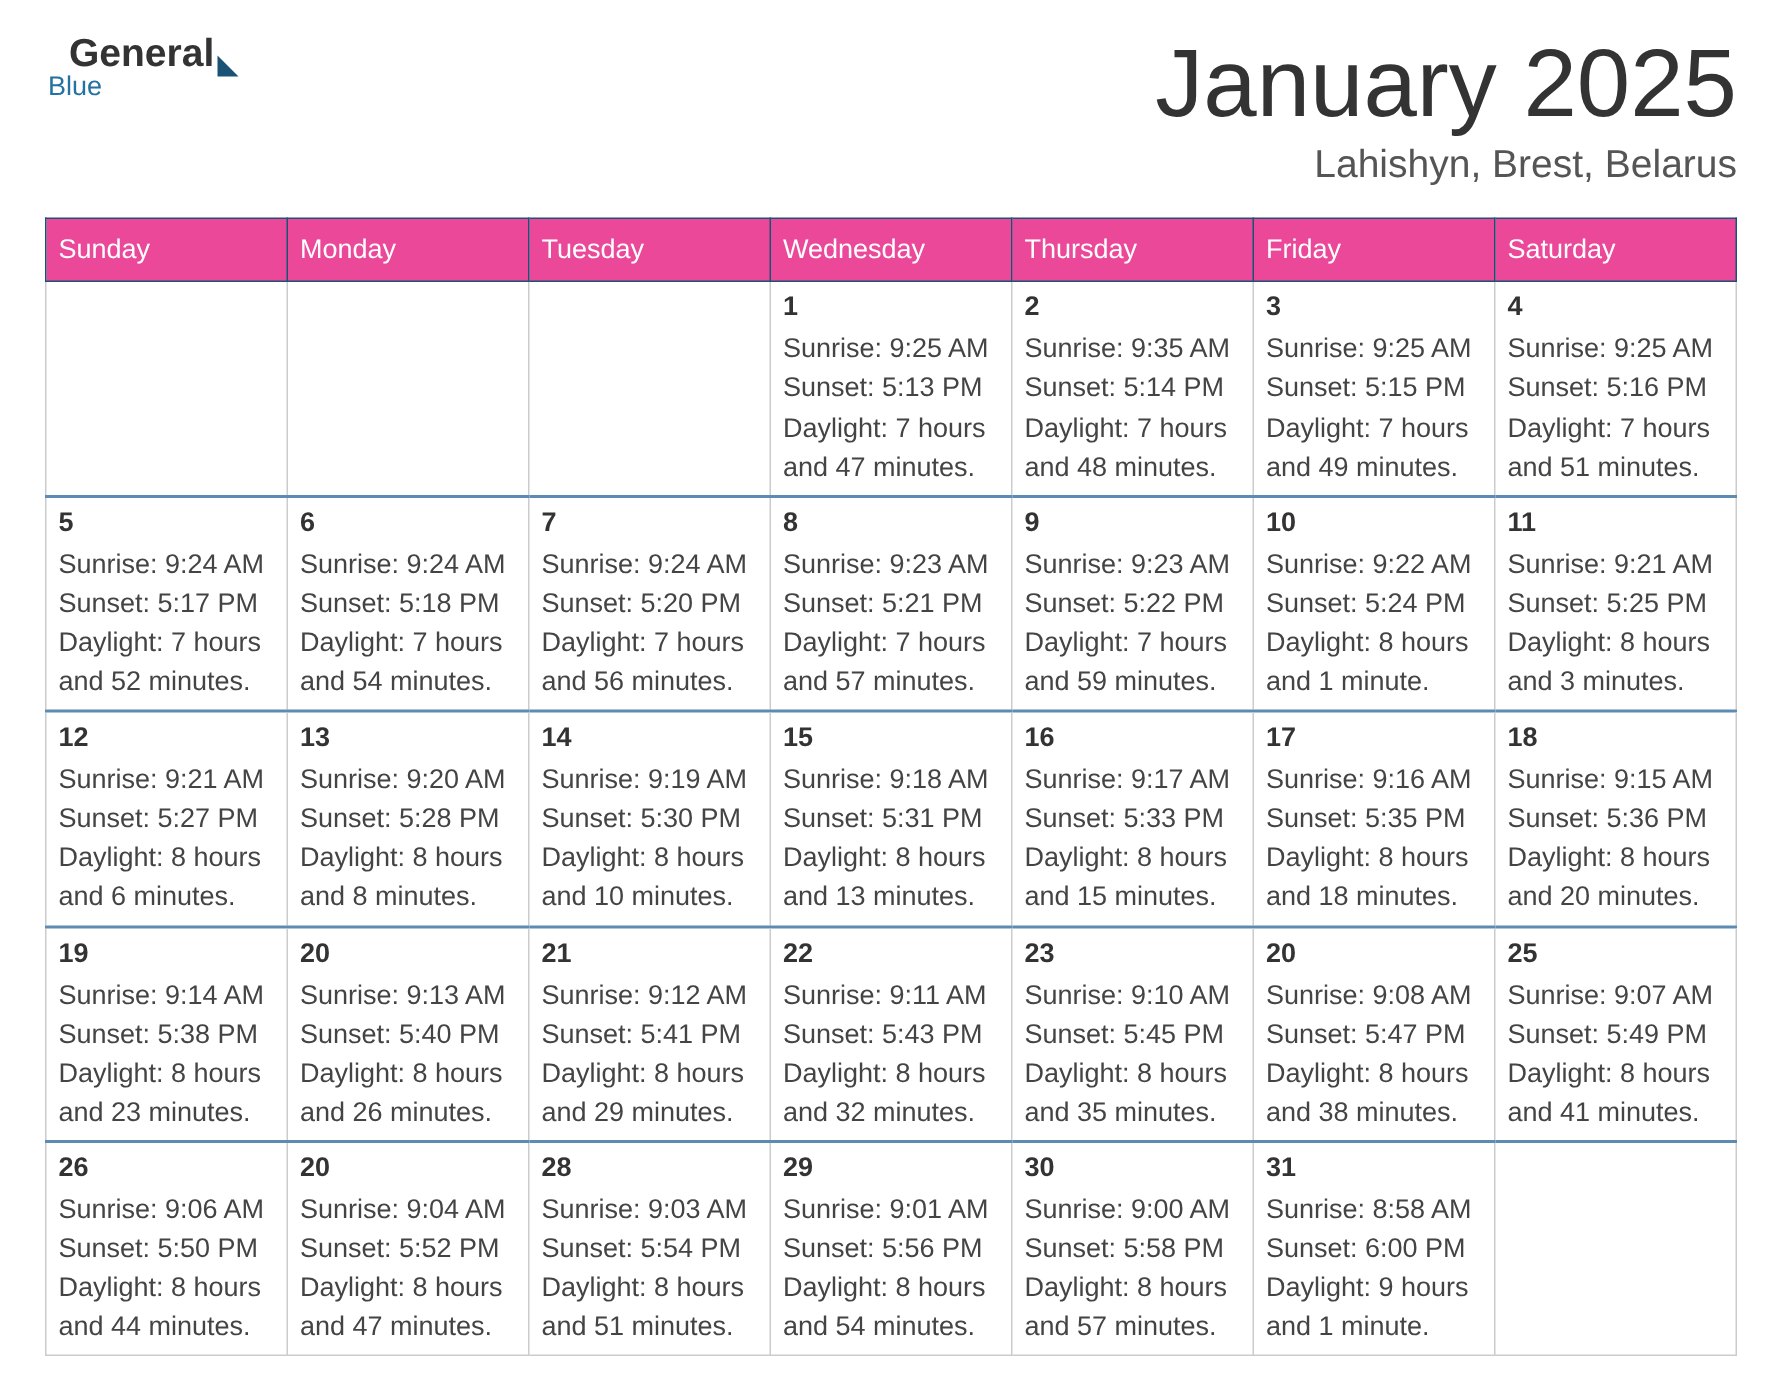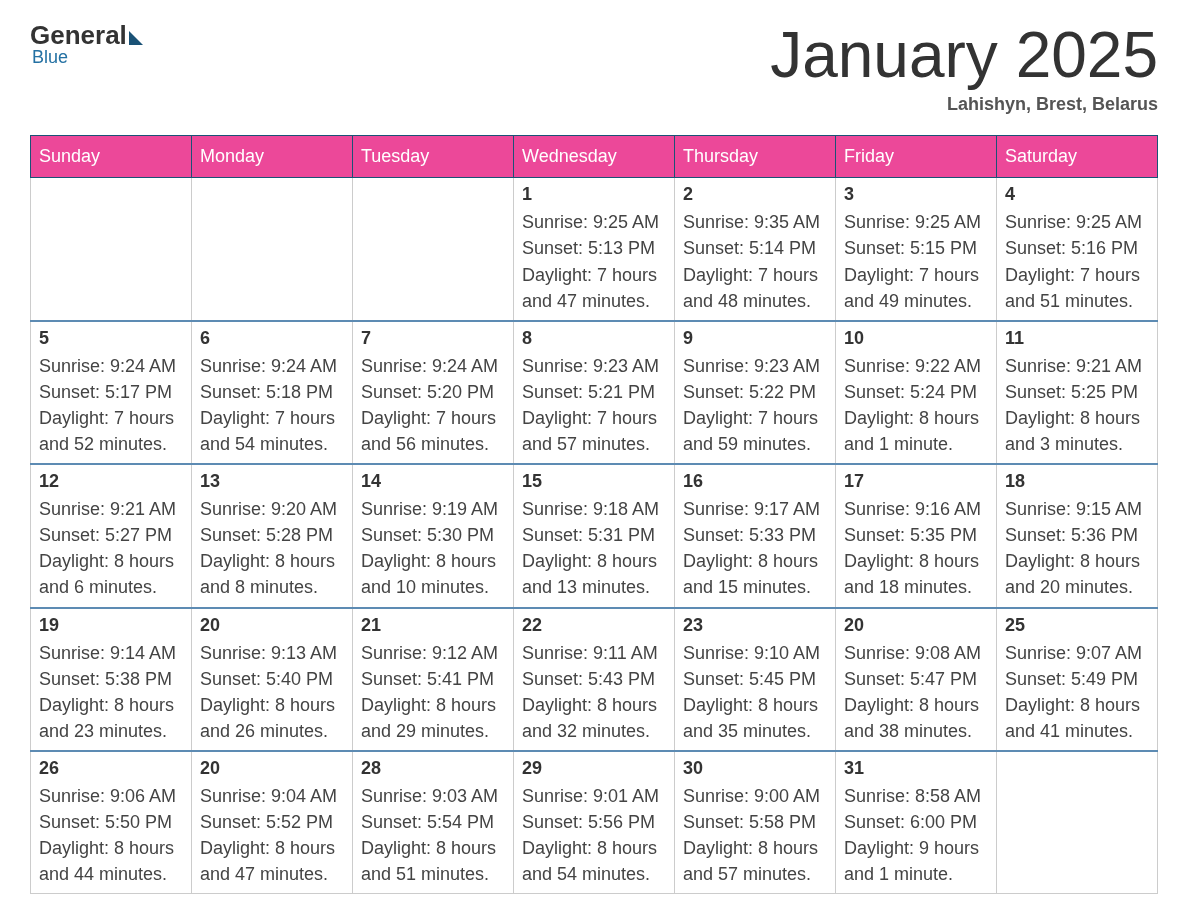--- a/index.html
+++ b/index.html
@@ -17,21 +17,22 @@
       align-items: flex-start;
       margin-bottom: 20px;
     }
     .logo {
       display: flex;
       flex-direction: column;
       align-items: flex-start;
     }
     .logo-top {
       display: flex;
-      align-items: center;
+      align-items: flex-end;
+      margin-left: 16px;
     }
     .logo-general {
       font-size: 26px;
       font-weight: bold;
       color: #333;
     }
     .logo-triangle {
       width: 0;
       height: 0;
       border-left: 14px solid #1a5276;
@@ -50,24 +51,23 @@
     .title-block {
       text-align: right;
     }
     .month-title {
       font-size: 64px;
       font-weight: normal;
       color: #333;
       line-height: 1.1;
     }
     .location {
-      font-size: 18px;
+      font-size: 26px;
       color: #555;
       margin-top: 4px;
-      font-weight: bold;
     }
     .calendar {
       width: 100%;
       border-collapse: collapse;
     }
     .calendar th {
       background: #ec4899;
       color: #fff;
       font-size: 18px;
       font-weight: normal;

